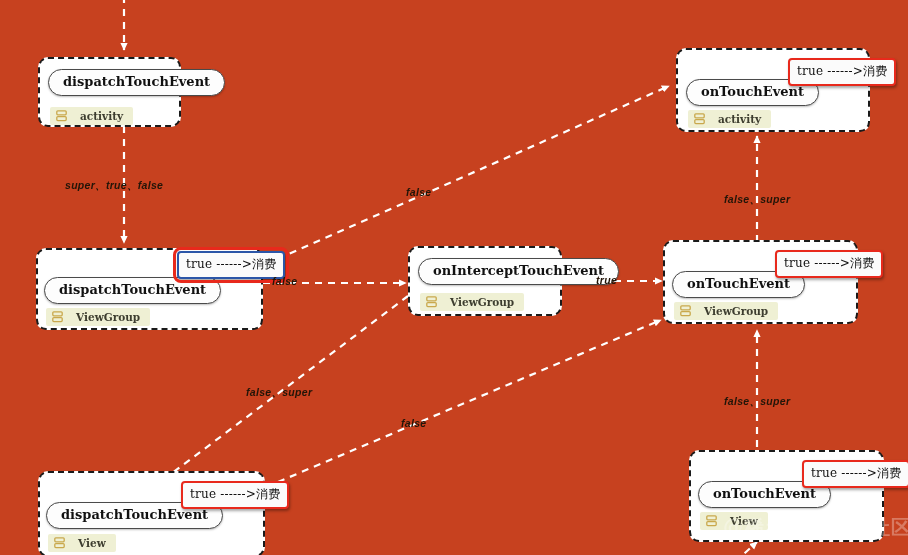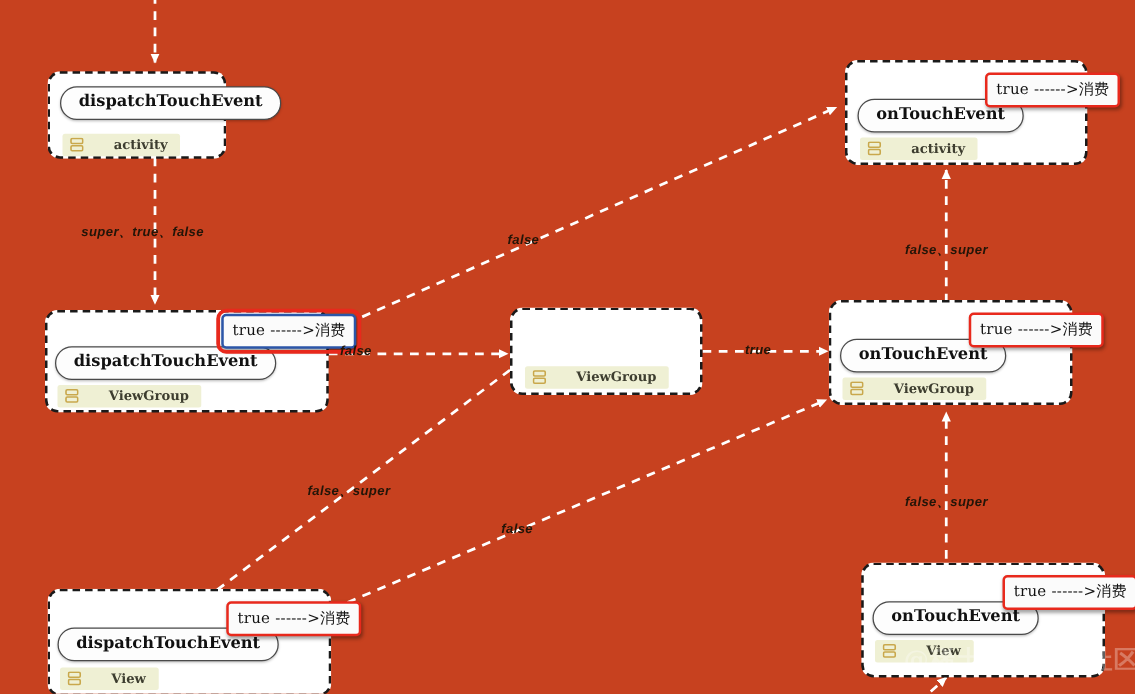--- a/index.html
+++ b/index.html
@@ -31,21 +31,21 @@
     font-weight:bold;
     font-size:13px;
     color:#111;
     white-space:nowrap;
     box-shadow:0 1px 2px rgba(0,0,0,.25);
     line-height:1.1;
   }
   
   .badge{
     position:absolute;
-    display:flex;align-items:center;gap:24px;
+    display:flex;align-items:center;gap:13px;
     background:#eff0d4;
     padding:3px 10px 3px 6px;
     border-radius:2px;
     font-family:"DejaVu Serif", serif;
     font-weight:bold;
     font-size:10.5px;
     color:#3d3d2f;
     white-space:nowrap;
   }
   .badge .ico{
@@ -158,20 +158,21 @@
           <rect x="0.8" y="0.8" width="9.4" height="4" rx="1" fill="none" stroke="#c9a84c" stroke-width="1.3"></rect>
           <rect x="0.8" y="6.6" width="9.4" height="4" rx="1" fill="none" stroke="#c9a84c" stroke-width="1.3"></rect>
         </svg>
       </span>
       <span>ViewGroup</span>
     </div>
     <div class="tag blue" style="left:139px;top:1px;">true ------&gt;消费</div>
   </div>
 
   <div class="node" style="left:408px;top:246px;width:154px;height:70px;">
+    <div class="method" style="left:8px;top:10px;">onInterceptTouchEvent</div>
     <div class="badge" style="left:10px;top:45px;">
       <span class="ico">
         <svg viewBox="0 0 11 12" width="11" height="12">
           <rect x="0.8" y="0.8" width="9.4" height="4" rx="1" fill="none" stroke="#c9a84c" stroke-width="1.3"></rect>
           <rect x="0.8" y="6.6" width="9.4" height="4" rx="1" fill="none" stroke="#c9a84c" stroke-width="1.3"></rect>
         </svg>
       </span>
       <span>ViewGroup</span>
     </div>
   </div>

